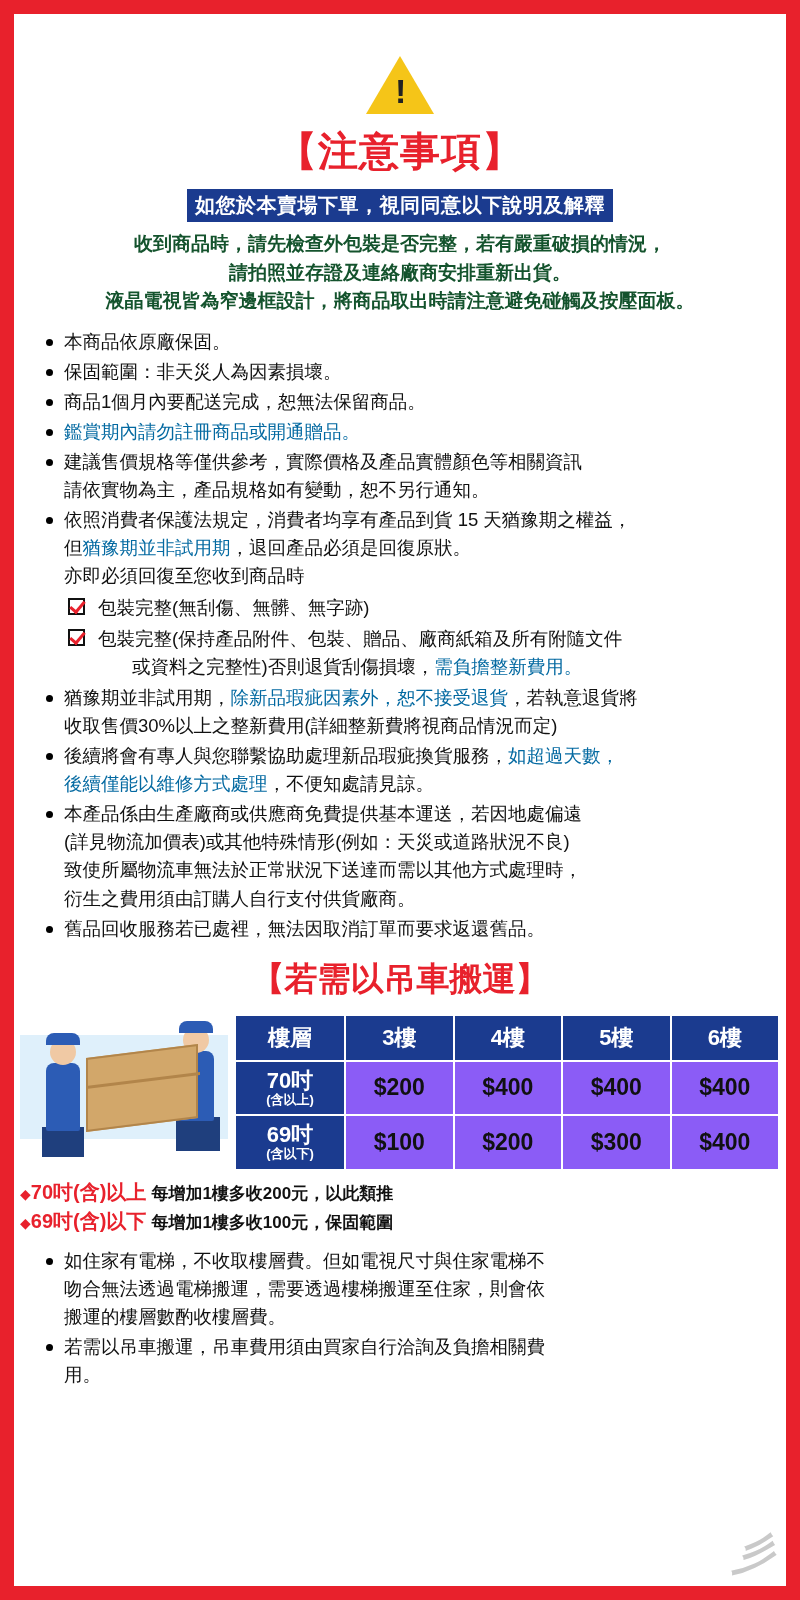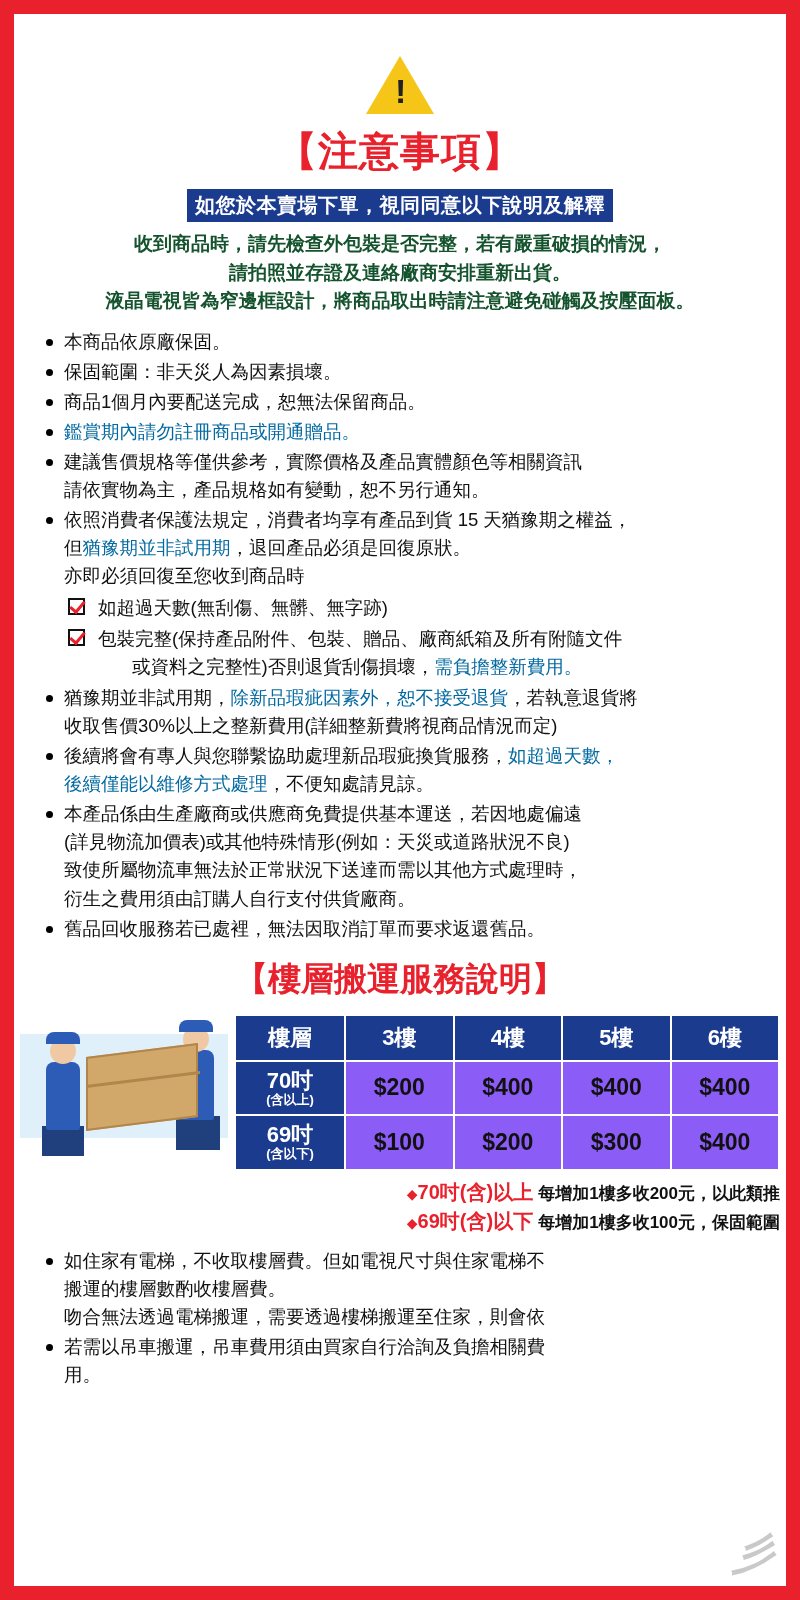--- a/index.html
+++ b/index.html
@@ -150,21 +150,21 @@
   }
   .floor-title {
     text-align: center;
     color: #e8212c;
     font-size: 33px;
     font-weight: bold;
     margin-bottom: 8px;
   }
   .floor-body {
     display: flex;
-    align-items: center;
+    align-items: flex-end;
   }
   .mover-art {
     position: relative;
     width: 210px;
     height: 160px;
     flex: 0 0 210px;
   }
   .mover-art .sky {
     position: absolute;
     left: -22px; top: 24px;
@@ -233,21 +233,21 @@
   }
   table.fee tbody td {
     background: #8b5cf6;
     color: #111;
     font-weight: bold;
     font-size: 23px;
   }
 
   .notes {
     margin-top: 8px;
-    text-align: right;
+    text-align: left;
   }
   .notes div {
     font-size: 18px;
     margin-bottom: 2px;
   }
   .notes .lead {
     color: #e8212c;
     font-weight: bold;
     font-size: 20px;
   }
@@ -307,21 +307,21 @@
         <li><span class="red">鑑賞期內請勿註冊商品或開通贈品。</span></li>
         <li>
           <div><span class="blk">建議售價規格等僅供參考，實際價格及產品實體顏色等相關資訊</span></div>
           <div><span class="blk">請依實物為主，產品規格如有變動，恕不另行通知。</span></div>
         </li>
         <li>
           <div><span class="blk">依照消費者保護法規定，消費者均享有產品到貨 15 天猶豫期之權益，</span></div>
           <div><span class="blk">但</span><span class="red">猶豫期並非試用期</span><span class="blk">，退回產品必須是回復原狀。</span></div>
           <div><span class="blk">亦即必須回復至您收到商品時</span></div>
           <ul class="check-list">
-            <li><span class="chk"></span><span class="blk">如超過天數(無刮傷、無髒、無字跡)</span></li>
+            <li><span class="chk"></span><span class="blk">包裝完整(無刮傷、無髒、無字跡)</span></li>
             <li><span class="chk"></span><span class="blk">包裝完整(保持產品附件、包裝、贈品、廠商紙箱及所有附隨文件</span><span class="indent"><span class="blk">或資料之完整性)否則退貨刮傷損壞，</span><span class="red">需負擔整新費用。</span></span></li>
           </ul>
         </li>
         <li>
           <div><span class="blk">猶豫期並非試用期，</span><span class="red">除新品瑕疵因素外，恕不接受退貨</span><span class="blk">，若執意退貨將</span></div>
           <div><span class="blk">收取售價30%以上之整新費用(詳細整新費將視商品情況而定)</span></div>
         </li>
         <li>
           <div><span class="blk">後續將會有專人與您聯繫協助處理新品瑕疵換貨服務，</span><span class="red">如超過天數，</span></div>
           <div><span class="red">後續僅能以維修方式處理</span><span class="blk">，不便知處請見諒。</span></div>
@@ -329,21 +329,21 @@
         <li>
           <div><span class="blk">本產品係由生產廠商或供應商免費提供基本運送，若因地處偏遠</span></div>
           <div><span class="blk">(詳見物流加價表)或其他特殊情形(例如：天災或道路狀況不良)</span></div>
           <div><span class="blk">致使所屬物流車無法於正常狀況下送達而需以其他方式處理時，</span></div>
           <div><span class="blk">衍生之費用須由訂購人自行支付供貨廠商。</span></div>
         </li>
         <li><span class="blk">舊品回收服務若已處裡，無法因取消訂單而要求返還舊品。</span></li>
       </ul>
 
     <div class="floor-section">
-      <div class="floor-title">【樓層搬運服務說明】</div>
+      <div class="floor-title">【若需以吊車搬運】</div>
 
       <div class="floor-body">
         <div class="mover-art">
           <div class="sky"></div>
           <div class="person p-leg-l"></div>
           <div class="person p-body-l"></div>
           <div class="person p-head-l"></div>
           <div class="person p-cap-l"></div>
           <div class="person p-leg-r"></div>
           <div class="person p-body-r"></div>
@@ -392,22 +392,22 @@
           <span class="diamond">◆</span><span class="lead">70吋(含)以上</span> <span class="tail">每增加1樓多收200元，以此類推</span>
         </div>
         <div>
           <span class="diamond">◆</span><span class="lead">69吋(含)以下</span> <span class="tail">每增加1樓多收100元，保固範圍</span>
         </div>
       </div>
 
       <ul class="bullets tail-bullets" id="tail-list">
           <li>
             <div>如住家有電梯，不收取樓層費。但如電視尺寸與住家電梯不</div>
+            <div>吻合無法透過電梯搬運，需要透過樓梯搬運至住家，則會依</div>
             <div>搬運的樓層數酌收樓層費。</div>
-            <div>吻合無法透過電梯搬運，需要透過樓梯搬運至住家，則會依</div>
           </li>
           <li>
             <div>若需以吊車搬運，吊車費用須由買家自行洽詢及負擔相關費</div>
             <div>用。</div>
           </li>
         </ul>
     </div>
 
   </div>
 

